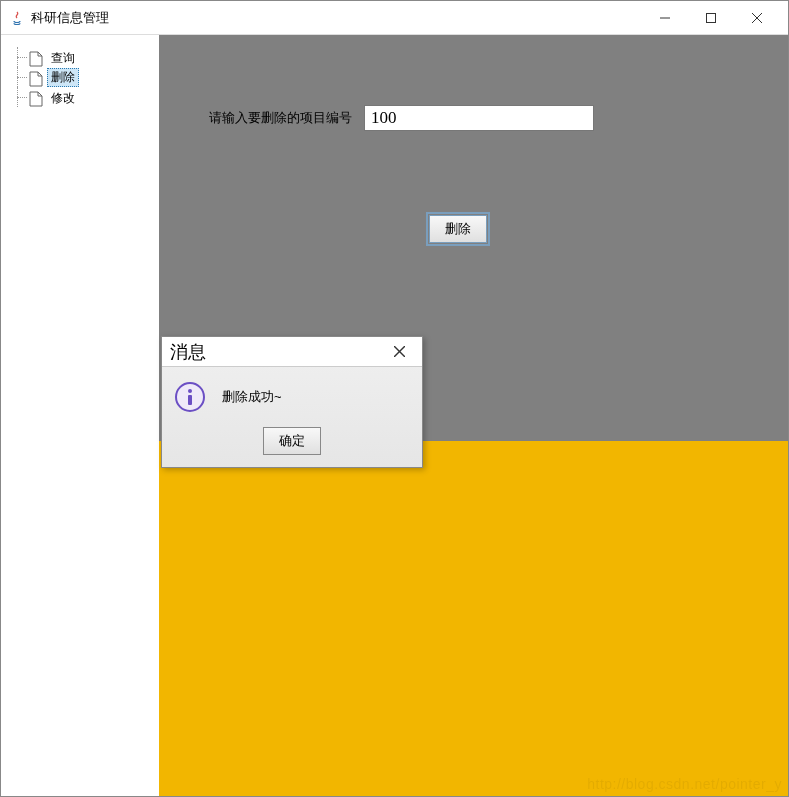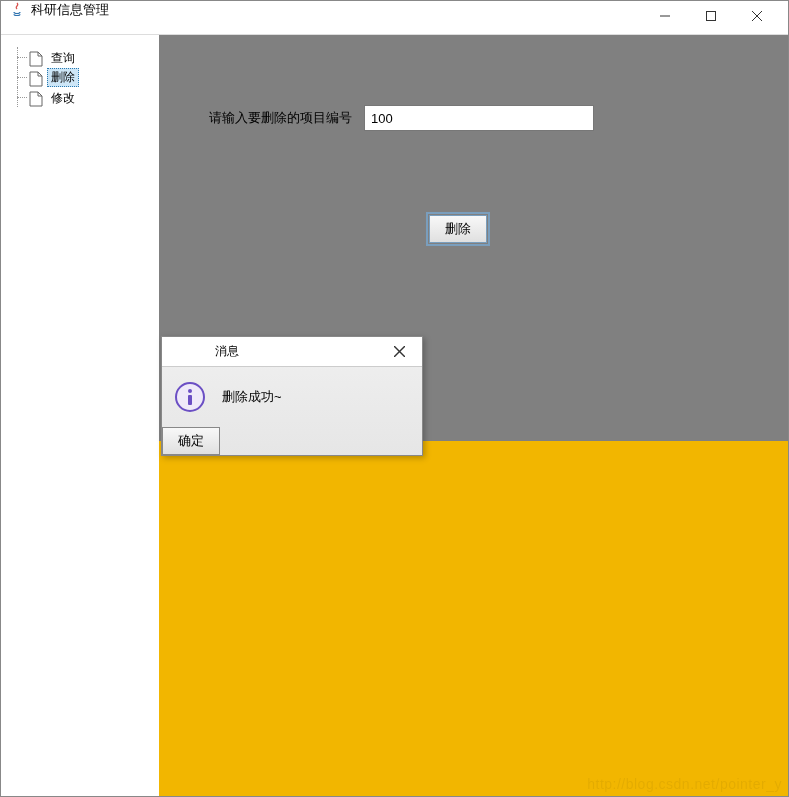--- a/index.html
+++ b/index.html
@@ -17,21 +17,21 @@
       height: 797px;
       border: 1px solid #888;
       background: #fff;
       position: relative;
     }
     .titlebar {
       height: 34px;
       background: #fff;
       border-bottom: 1px solid #ddd;
       display: flex;
-      align-items: flex-start;
+      align-items: center;
       padding: 0 8px;
     }
     .java-icon {
       width: 16px;
       height: 16px;
       margin-right: 6px;
       position: relative;
     }
     .java-icon svg { width: 16px; height: 16px; }
     .title-text { color: #000; font-size: 13px; }
@@ -108,22 +108,23 @@
       align-items: center;
       gap: 12px;
     }
     .form-label { color: #000; font-size: 13px; }
     .text-input {
       width: 230px;
       height: 26px;
       border: 1px solid #777;
       background: #fff;
       padding: 2px 6px;
-      font-size: 13px;
+      font-size: 17px;
       outline: none;
+      font-family: Liberation Serif, serif;
     }
     .delete-btn-wrap {
       position: absolute;
       top: 180px;
       left: 270px;
     }
     .swing-button {
       min-width: 58px;
       height: 28px;
       padding: 2px 14px;
@@ -157,42 +158,43 @@
       z-index: 10;
     }
     .dialog-titlebar {
       height: 30px;
       background: #fff;
       display: flex;
       align-items: center;
       padding: 0 8px;
       border-bottom: 1px solid #ccc;
     }
-    .dialog-title { font-size: 12px; margin-left: 45px; }
+    .dialog-title { font-size: 18px; }
     .dialog-spacer { flex: 1; }
     .dialog-close {
       width: 30px;
       height: 26px;
       display: flex;
       align-items: center;
       justify-content: center;
       cursor: pointer;
     }
     .dialog-body {
       padding: 14px 24px 8px 12px;
       display: flex;
       align-items: center;
       gap: 16px;
     }
     .info-icon { width: 32px; height: 32px; flex-shrink: 0; }
     .info-icon svg { width: 32px; height: 32px; }
     .dialog-msg { font-size: 13px; }
     .dialog-footer {
       display: flex;
-      padding: 6px 0 0 0;
+      justify-content: center;
+      padding: 6px 0 12px 0;
     }
     .watermark {
       position: absolute;
       right: 6px;
       bottom: 4px;
       color: rgba(0,0,0,0.06);
       font-size: 14px;
       letter-spacing: 0.5px;
     }
   </style>

